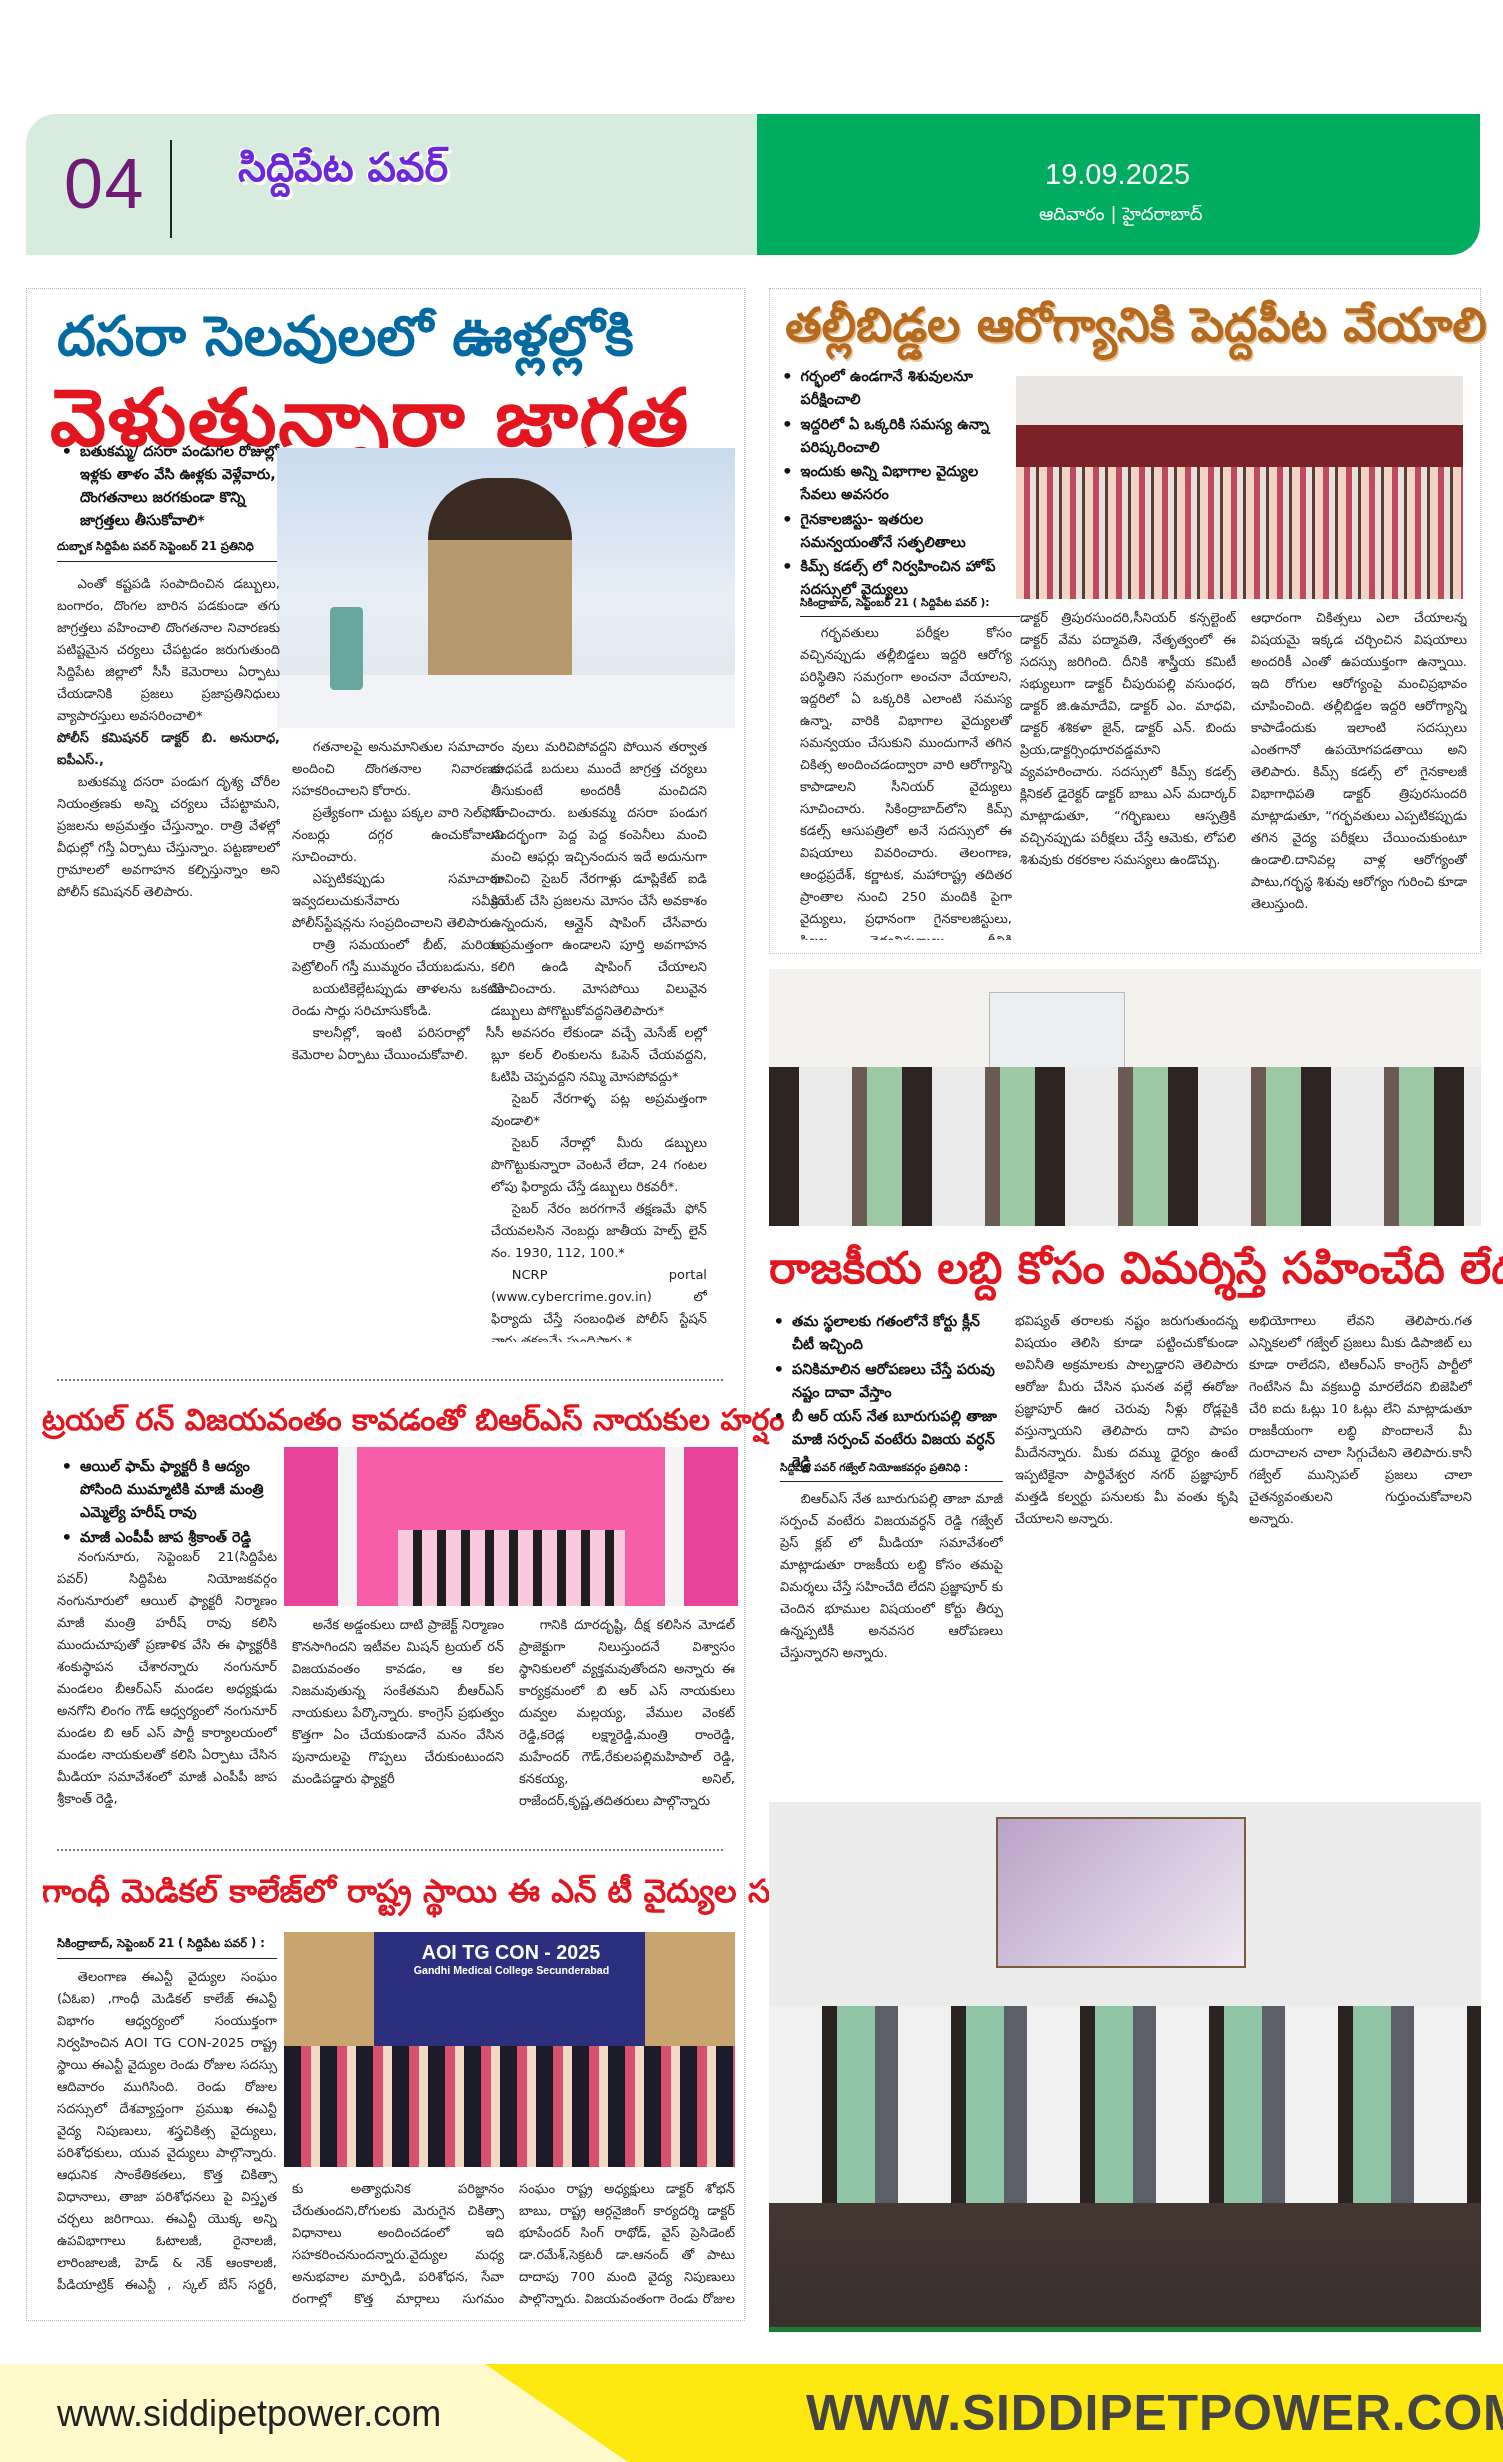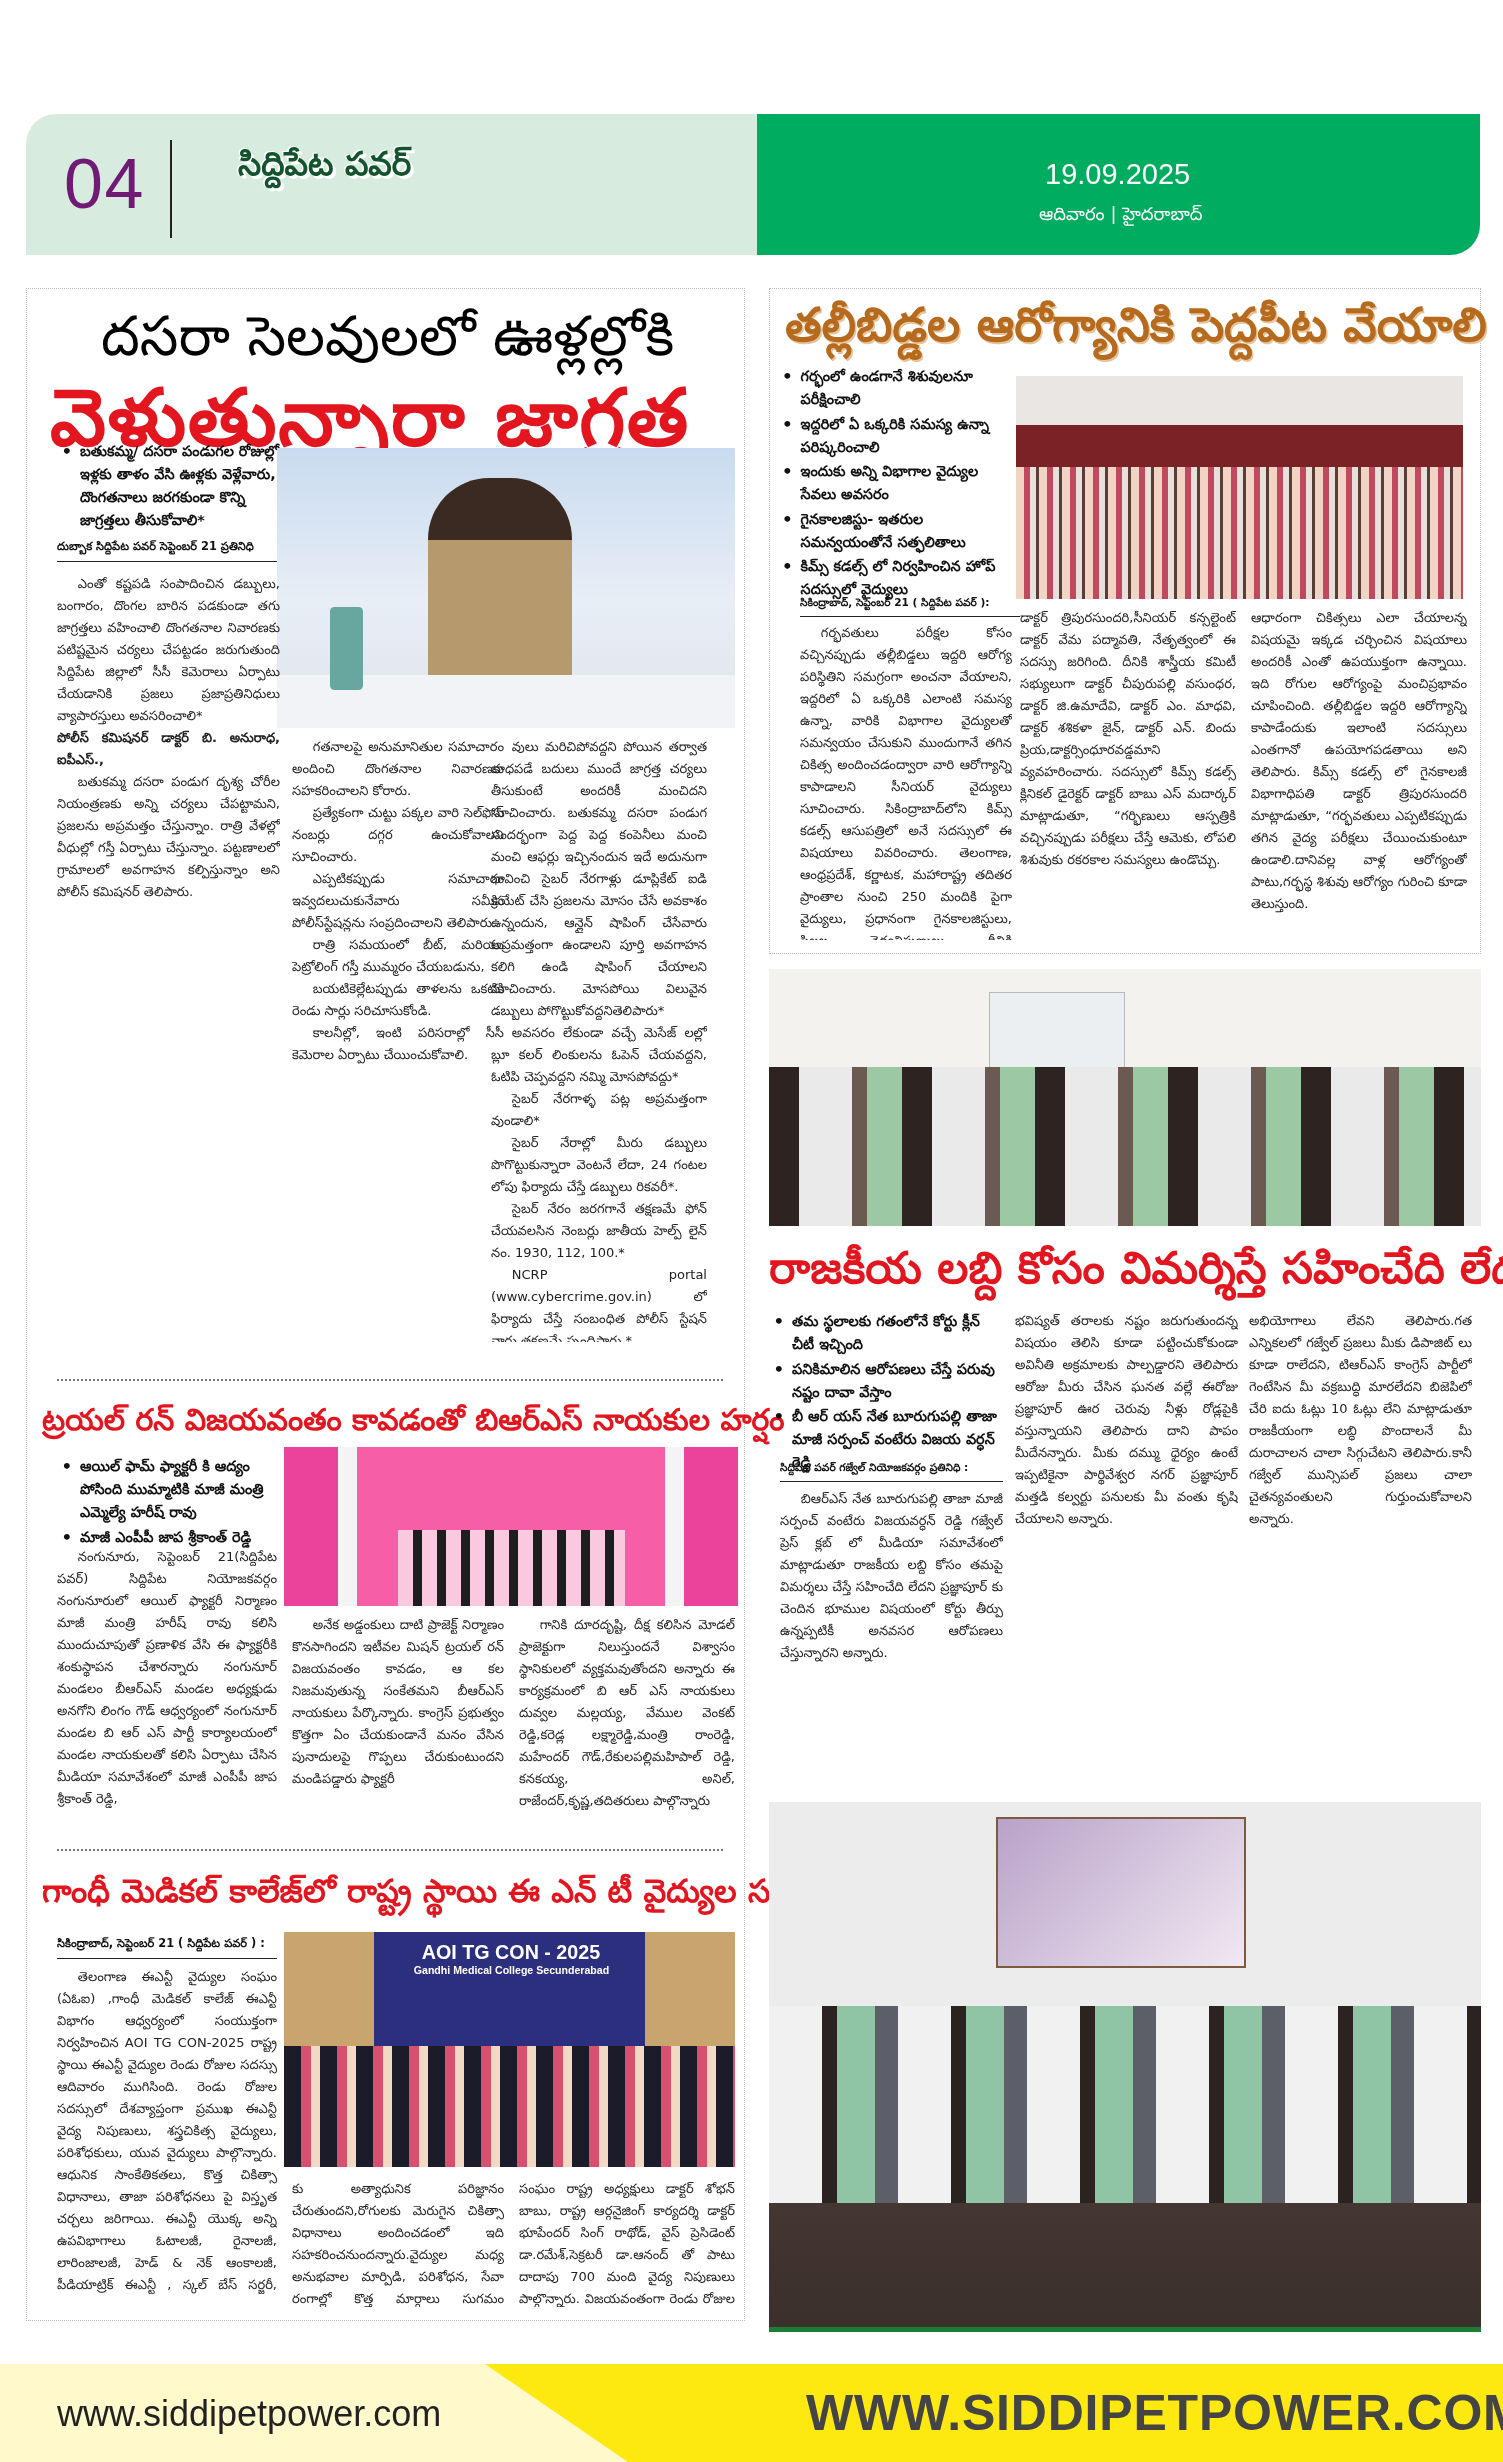--- a/index.html
+++ b/index.html
@@ -5,33 +5,33 @@
   * { box-sizing: border-box; margin: 0; padding: 0; }
   html, body { width: 1503px; height: 2462px; background: #ffffff; overflow: hidden; }
   body { position: relative; font-family: "DejaVu Sans", sans-serif; color: #222; }
 
   
   .masthead { position: absolute; left: 26px; top: 114px; width: 1454px; height: 141px; }
   .mast-left { position: absolute; left: 0; top: 0; width: 731px; height: 141px; background: #d7ecdf; border-radius: 30px 0 0 0; }
   .mast-right { position: absolute; left: 731px; top: 0; width: 723px; height: 141px; background: #00ac5f; border-radius: 0 0 30px 0; }
   .page-no { position: absolute; left: 38px; top: 30px; font-family: "Liberation Sans", sans-serif; font-size: 70px; font-weight: 300; color: #701a75; letter-spacing: 1.5px; }
   .mast-divider { position: absolute; left: 144px; top: 26px; width: 2.3px; height: 98px; background: #222; }
-  .paper-name { position: absolute; left: 212px; top: 30px; font-family: "DejaVu Sans", sans-serif; font-size: 33px; font-weight: bold; color: #14532d; text-shadow: 3px 3px 0 #fff, -1.5px -1.5px 0 #fff; }
+  .paper-name { position: absolute; left: 212px; top: 30px; font-family: "DejaVu Sans", sans-serif; font-size: 40px; font-weight: bold; color: #6d28d9; text-shadow: 3px 3px 0 #fff, -1.5px -1.5px 0 #fff; }
   .mast-date { position: absolute; left: 1018px; top: 44px; font-family: "Liberation Sans", sans-serif; font-size: 29px; color: #fff; }
   .mast-sub { position: absolute; left: 1018px; top: 89px; font-size: 18px; color: #fff; }
 
   
   .box { position: absolute; border: 1.5px dotted #bbb; }
   .col-left { left: 26px; top: 288px; width: 719px; height: 2033px; }
   .col-right-top { left: 769px; top: 288px; width: 712px; height: 666px; }
   .photo { position: absolute; overflow: hidden; padding-left: 43px; }
   .photo .ph-fill { position: absolute; inset: 0; }
 
   
-  .h-black { position: absolute; font-weight: normal; color: #000000; margin-left: 44px; }
+  .h-black { position: absolute; font-weight: bold; color: #0369a1; }
   .h-red { position: absolute; font-weight: bold; color: #e3151e; }
   .h-brown { position: absolute; font-weight: bold; color: #b56a1e; text-shadow: 1.5px 1.5px 0 #e6c39a; }
 
   .bullets { position: absolute; list-style: none; }
   .bullets li { position: relative; padding-left: 23px; font-weight: bold; font-size: 14.4px; line-height: 23px; color: #111; margin-bottom: 1.5px; }
   .bullets li::before { content: "•"; position: absolute; left: 4.5px; top: 0; font-size: 16.7px; }
   .dateline { position: absolute; font-size: 13px; font-weight: bold; color: #111; border-bottom: 1.5px solid #222; padding-bottom: 4.5px; }
   .body-text { position: absolute; font-size: 13px; line-height: 22px; color: #222; text-align: justify; overflow: hidden; }
   .body-text p { text-indent: 1.6em; }
   .body-text .bold { font-weight: bold; text-indent: 0; }

